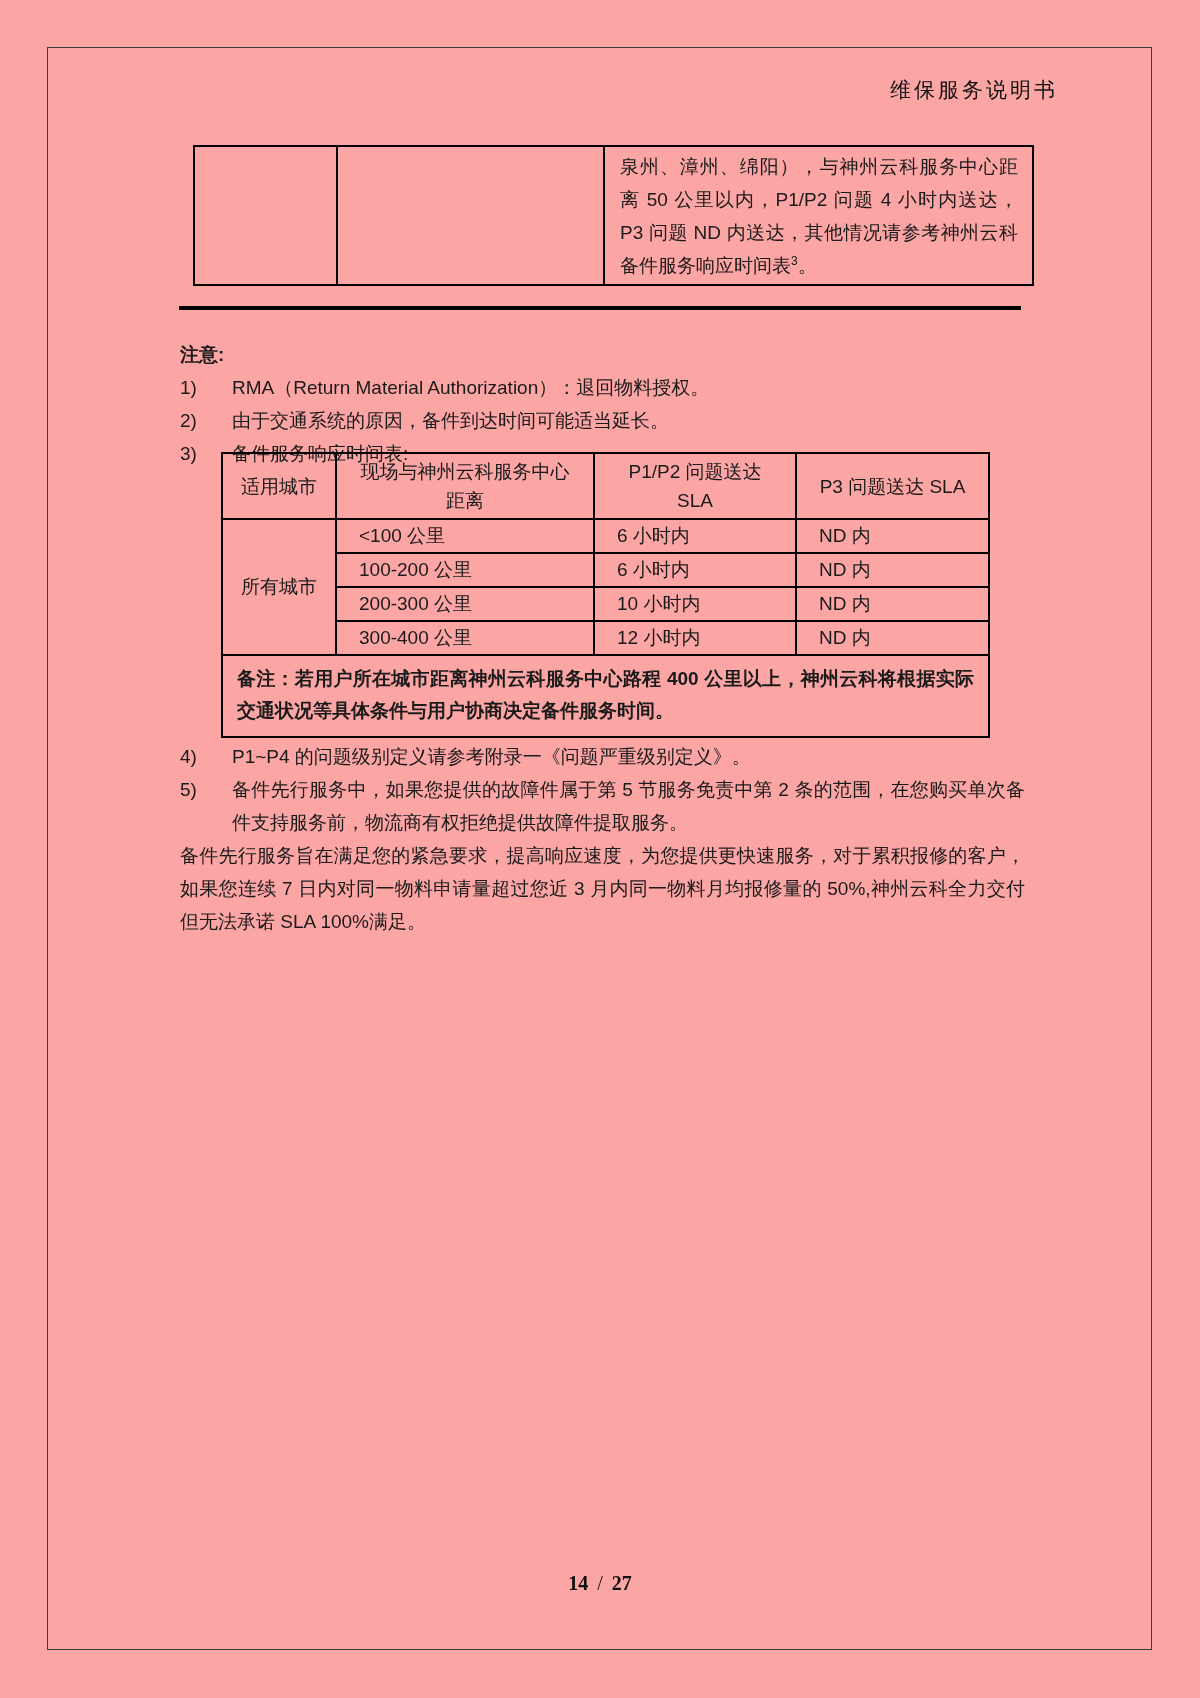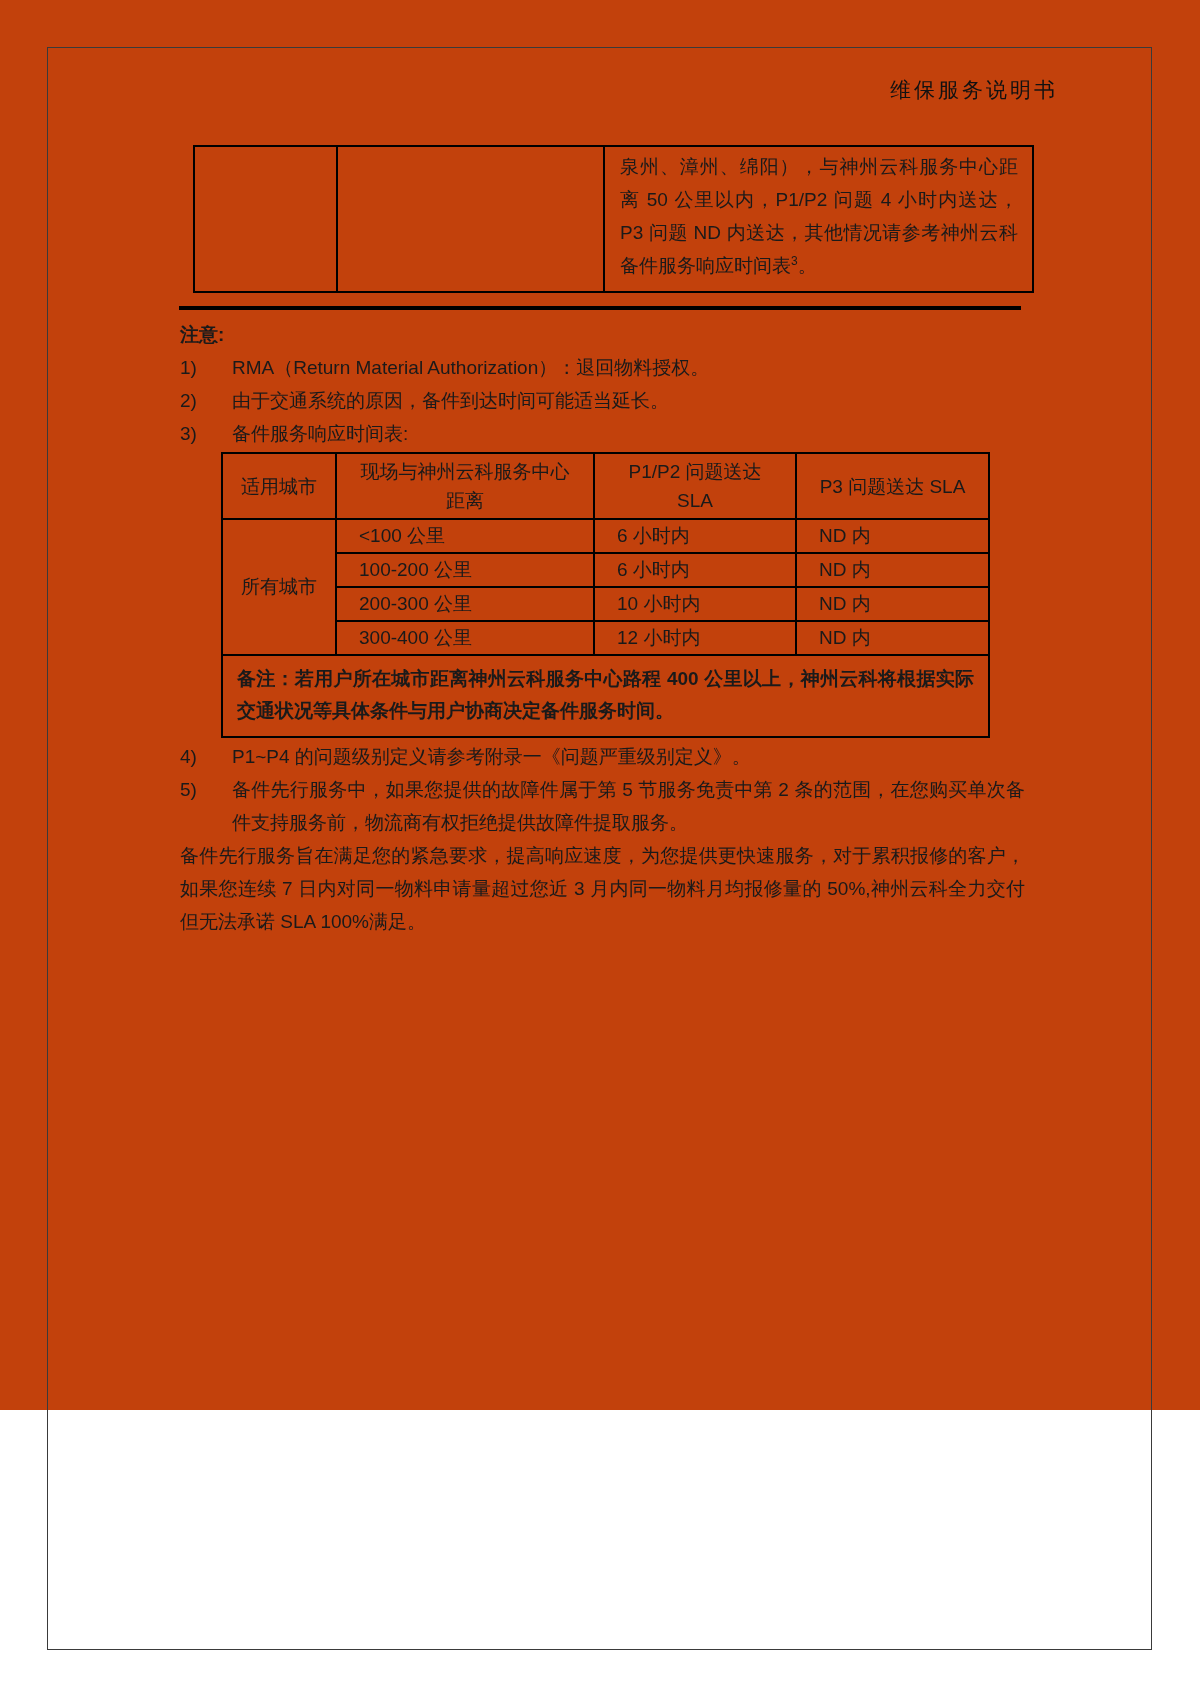--- a/index.html
+++ b/index.html
@@ -1,41 +1,41 @@
 <!DOCTYPE html>
 <html><head>
 <meta charset="utf-8">
 <style>
   * { box-sizing: border-box; margin: 0; padding: 0; }
   html, body { background: #ffffff; }
   body { width: 1200px; height: 1698px; position: relative; overflow: hidden;
          font-family: "Liberation Sans", "DejaVu Sans", sans-serif; color: #1a1a1a; }
 
-  .page { position: absolute; inset: 0; width: 1200px; height: 1410px; background: #c2410c; }
+  .page { position: absolute; inset: 0; width: 1200px; height: 1698px; background: #fca5a5; }
   .page-border { position: absolute; left: 47px; top: 47px; width: 1105px; height: 1603px;
                  border: 1.5px solid #3a3a3a; }
 
   .header { position: absolute; top: 76px; right: 142px;
             font-family: "Liberation Serif", "DejaVu Serif", serif;
             font-size: 21px; letter-spacing: 3px; color: #111; }
 
   
   .cont-table { position: absolute; left: 193px; top: 145px; width: 839px;
                 border-collapse: collapse; table-layout: fixed; }
   .cont-table td { border: 2px solid #000; vertical-align: top; }
-  .cont-table td.cont-text { padding: 3px 14px 9px 15px; font-size: 19px;
+  .cont-table td.cont-text { padding: 3px 14px 2px 15px; font-size: 19px;
                              line-height: 33px; text-align: justify; }
   .cont-table sup { font-size: 12px; vertical-align: super; line-height: 0; }
 
   .thick-rule { position: absolute; left: 179px; top: 306px; width: 842px; height: 4px;
                 background: #000; }
 
   .notes { position: absolute; left: 180px; top: 318px; width: 845px;
            font-size: 19px; line-height: 33px; }
-  .notes-heading { font-weight: bold; }
+  .notes-heading { font-weight: bold; margin-top: 20px; }
   .note-item { display: flex; }
   .note-num { flex: 0 0 52px; }
   .note-text { flex: 1 1 auto; text-align: justify; }
 
   .sla-table { position: absolute; left: 221px; top: 452px; width: 767px;
                border-collapse: collapse; table-layout: fixed; font-size: 19px; }
   .sla-table th, .sla-table td { border: 2px solid #000; font-weight: normal; color: #1a1a1a; }
   .sla-table thead th { height: 66px; text-align: center; line-height: 29px; padding: 2px 6px; }
   .sla-table tbody td { height: 33px; padding: 0 22px; line-height: 32px; text-align: left;
                         vertical-align: middle; }
@@ -143,13 +143,16 @@
       <span class="note-num">4)</span>
       <span class="note-text">P1~P4 的问题级别定义请参考附录一《问题严重级别定义》。</span>
     </div>
     <div class="note-item">
       <span class="note-num">5)</span>
       <span class="note-text">备件先行服务中，如果您提供的故障件属于第 5 节服务免责中第 2 条的范围，在您购买单次备件支持服务前，物流商有权拒绝提供故障件提取服务。</span>
     </div>
     <p class="closing-paragraph">备件先行服务旨在满足您的紧急要求，提高响应速度，为您提供更快速服务，对于累积报修的客户，如果您连续 7 日内对同一物料申请量超过您近 3 月内同一物料月均报修量的 50%,神州云科全力交付但无法承诺 SLA 100%满足。</p>
   </div>
 
+  <div class="footer">
+    <span class="pg">14</span><span class="sep">/</span><span class="pg">27</span>
+  </div>
 </div>
 
 </body></html>

